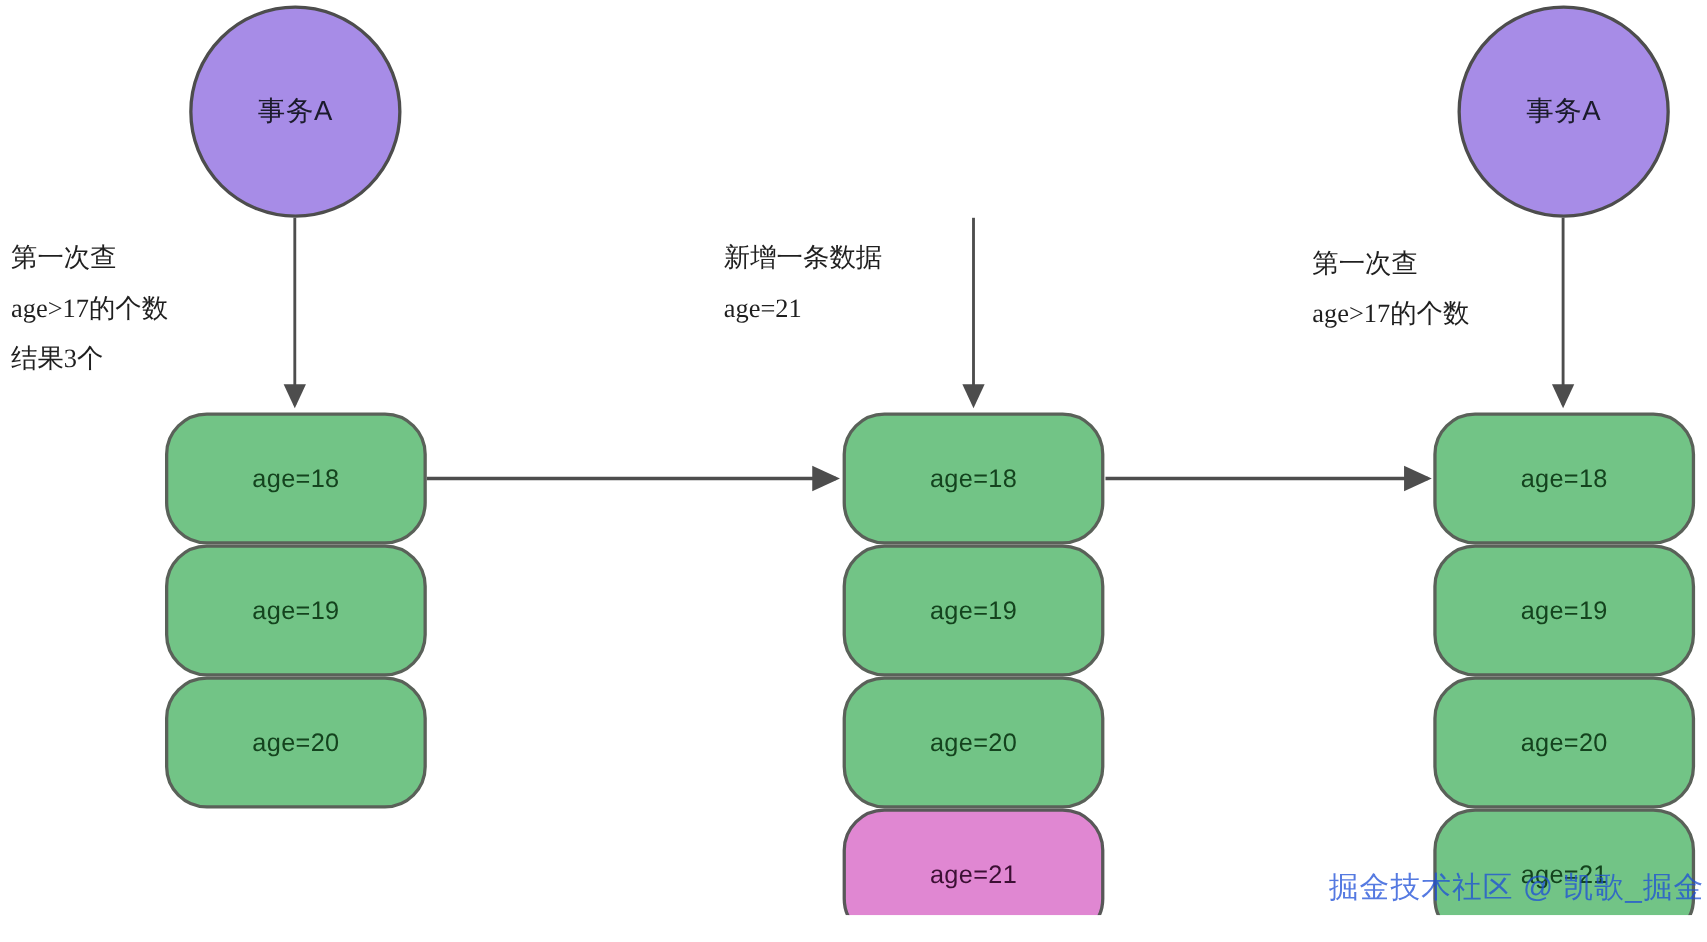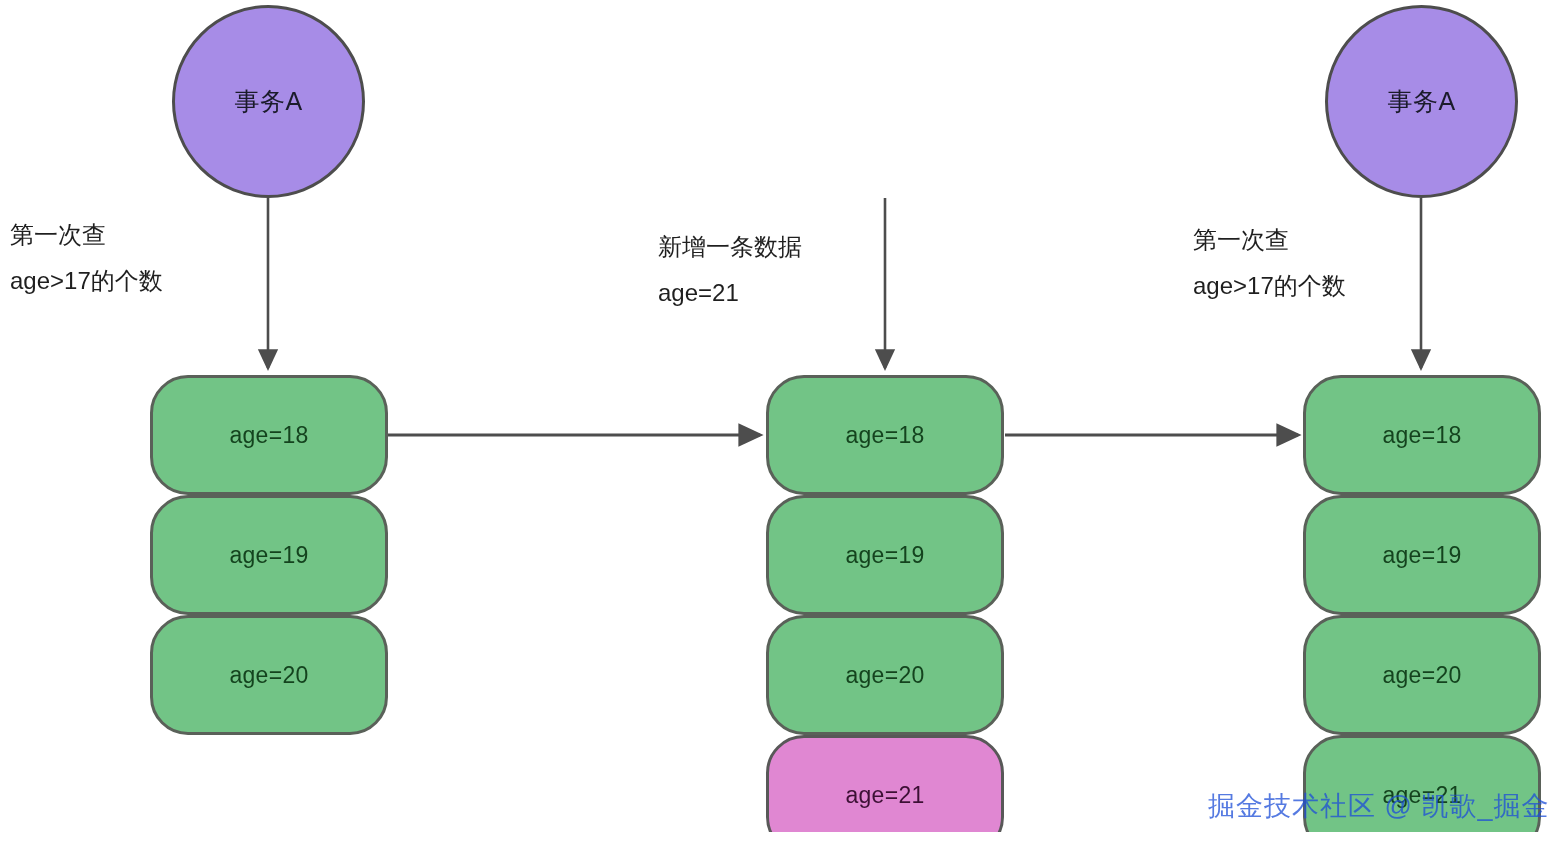--- a/index.html
+++ b/index.html
@@ -65,21 +65,21 @@
     border-color: #585858;
   }
   .pink-box .label { color: #3c1034; }
   .caption {
     position: absolute;
     color: #1f1f1f;
     font-size: 24px;
     line-height: 46px;
     white-space: nowrap;
   }
-  .caption .ln { display: block; }
+  .caption .ln { display: block; font-family: Liberation Serif, serif; }
   .watermark {
     position: absolute;
     font-size: 27px;
     color: #1d4ed8;
     opacity: 0.75;
     white-space: nowrap;
     letter-spacing: 1px;
   }
 </style>
 </head>
@@ -102,34 +102,35 @@
     <line x1="1005" y1="435" x2="1298" y2="435" stroke="#4d4d4d" stroke-width="3" marker-end="url(#arrowhead)"></line>
   </svg>
 
   <div class="node-circle" style="left:172px; top:5px; width:193px; height:193px; background:#a78ce7;">
     <span class="label">事务A</span>
   </div>
 
   <div class="caption" style="left:10px; top:212px;">
     <span class="ln">第一次查</span>
     <span class="ln">age&gt;17的个数</span>
+    <span class="ln">结果3个</span>
   </div>
 
   <div class="row-box green-box" style="left:150px; top:375px; width:238px; height:120px;">
     <span class="label">age=18</span>
   </div>
   <div class="row-box green-box" style="left:150px; top:495px; width:238px; height:120px;">
     <span class="label">age=19</span>
   </div>
   <div class="row-box green-box" style="left:150px; top:615px; width:238px; height:120px;">
     <span class="label">age=20</span>
   </div>
 
 
-  <div class="caption" style="left:658px; top:224px;">
+  <div class="caption" style="left:658px; top:212px;">
     <span class="ln">新增一条数据</span>
     <span class="ln">age=21</span>
   </div>
 
   <div class="row-box green-box" style="left:766px; top:375px; width:238px; height:120px;">
     <span class="label">age=18</span>
   </div>
   <div class="row-box green-box" style="left:766px; top:495px; width:238px; height:120px;">
     <span class="label">age=19</span>
   </div>

